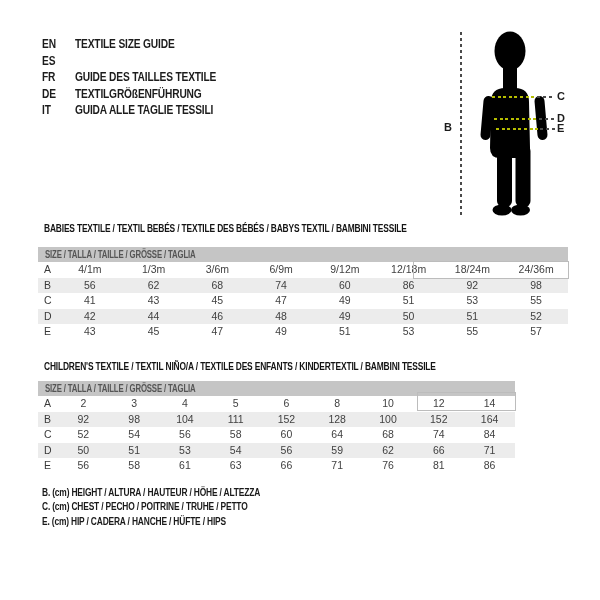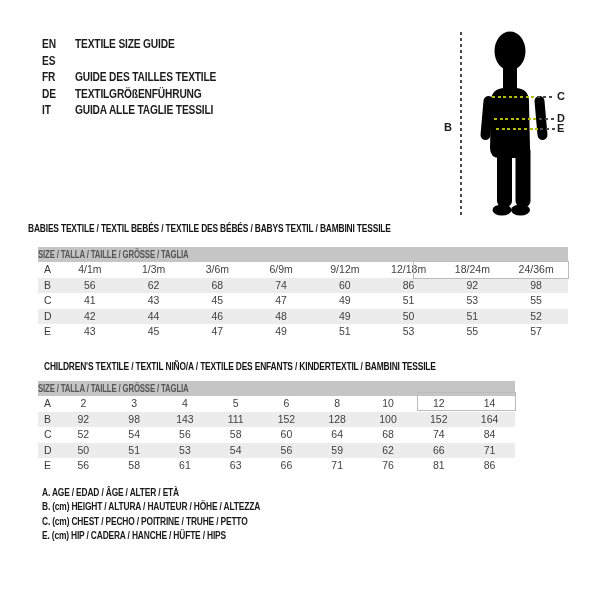--- a/index.html
+++ b/index.html
@@ -18,21 +18,21 @@
   .fig-line.yellow{background:repeating-linear-gradient(to right,#b5bd00 0 3px,transparent 3px 5.6px);}
   .fig-line.dark{background:repeating-linear-gradient(to right,#4a4a4a 0 3px,transparent 3px 5.8px);}
   .vline-b{position:absolute;left:460px;top:32px;width:2px;height:184px;
            background:repeating-linear-gradient(to bottom,#4a4a4a 0 3px,transparent 3px 6px);}
   .fig-label{position:absolute;font-size:11px;font-weight:700;color:#1c1c1c;line-height:11px;}
 
   
   .section-title{position:absolute;font-size:10.5px;font-weight:700;color:#141414;}
   .section-title .cond{transform:scaleX(0.8);}
   .tbl-wrap{position:absolute;}
-  .band{height:15px;background:#c5c5c5;line-height:15px;padding-left:0;
+  .band{height:15px;background:#c5c5c5;line-height:15px;padding-left:7px;
         font-size:10px;font-weight:700;color:#555555;}
   .band .cond{transform:scaleX(0.78);}
   table.size{border-collapse:collapse;table-layout:fixed;width:100%;}
   table.size td{height:15.5px;padding:0;font-size:10.5px;color:#414141;text-align:center;
                 line-height:15.5px;overflow:hidden;}
   table.size td:first-child{width:14px;text-align:left;padding-left:6px;color:#3a3a3a;}
   table.size tr:nth-child(even){background:#ececec;}
   .hl-box{position:absolute;border:1px solid #bcbcbc;background:transparent;z-index:3;}
 
   
@@ -89,21 +89,21 @@
   <span class="fig-label" style="left:557px;top:91px;position:absolute;">C</span>
 
   <div class="fig-line yellow" style="left:494px;top:118px;width:42px;"></div>
   <div class="fig-line dark" style="left:539px;top:118px;width:16px;"></div>
   <span class="fig-label" style="left:557px;top:113px;position:absolute;">D</span>
 
   <div class="fig-line yellow" style="left:496px;top:128px;width:42px;"></div>
   <div class="fig-line dark" style="left:540px;top:128px;width:15px;"></div>
   <span class="fig-label" style="left:557px;top:123px;position:absolute;">E</span>
 
-  <div class="section-title" style="left:28px;top:222px;">
+  <div class="section-title" style="left:44px;top:222px;">
     <span class="cond">BABIES TEXTILE / TEXTIL BEBÉS / TEXTILE DES BÉBÉS / BABYS TEXTIL / BAMBINI TESSILE</span>
   </div>
   <div class="tbl-wrap" style="left:38px;top:247px;width:530px;">
     <div class="band">
       <span class="cond">SIZE / TALLA / TAILLE / GRÖSSE / TAGLIA</span>
     </div>
     <table class="size">
       <tbody>
           <tr>
             <td>A</td>
@@ -183,21 +183,21 @@
             <td>6</td>
             <td>8</td>
             <td>10</td>
             <td>12</td>
             <td>14</td>
           </tr>
           <tr>
             <td>B</td>
             <td>92</td>
             <td>98</td>
-            <td>143</td>
+            <td>104</td>
             <td>111</td>
             <td>152</td>
             <td>128</td>
             <td>100</td>
             <td>152</td>
             <td>164</td>
           </tr>
           <tr>
             <td>C</td>
             <td>52</td>
@@ -233,19 +233,18 @@
             <td>76</td>
             <td>81</td>
             <td>86</td>
           </tr>
         </tbody>
     </table>
   </div>
   <div class="hl-box" style="left:417px;top:392px;width:97px;height:17px;"></div>
 
   <div class="legend">
-    <div class="legend-line"><span class="cond">A. AGE / EDAD / ÂGE / ALTER / ETÀ</span></div>
     <div class="legend-line"><span class="cond">B. (cm) HEIGHT / ALTURA / HAUTEUR / HÖHE / ALTEZZA</span></div>
     <div class="legend-line"><span class="cond">C. (cm) CHEST / PECHO / POITRINE / TRUHE / PETTO</span></div>
     <div class="legend-line"><span class="cond">E. (cm) HIP / CADERA / HANCHE / HÜFTE / HIPS</span></div>
   </div>
 
 </div>
 
 </body></html>

